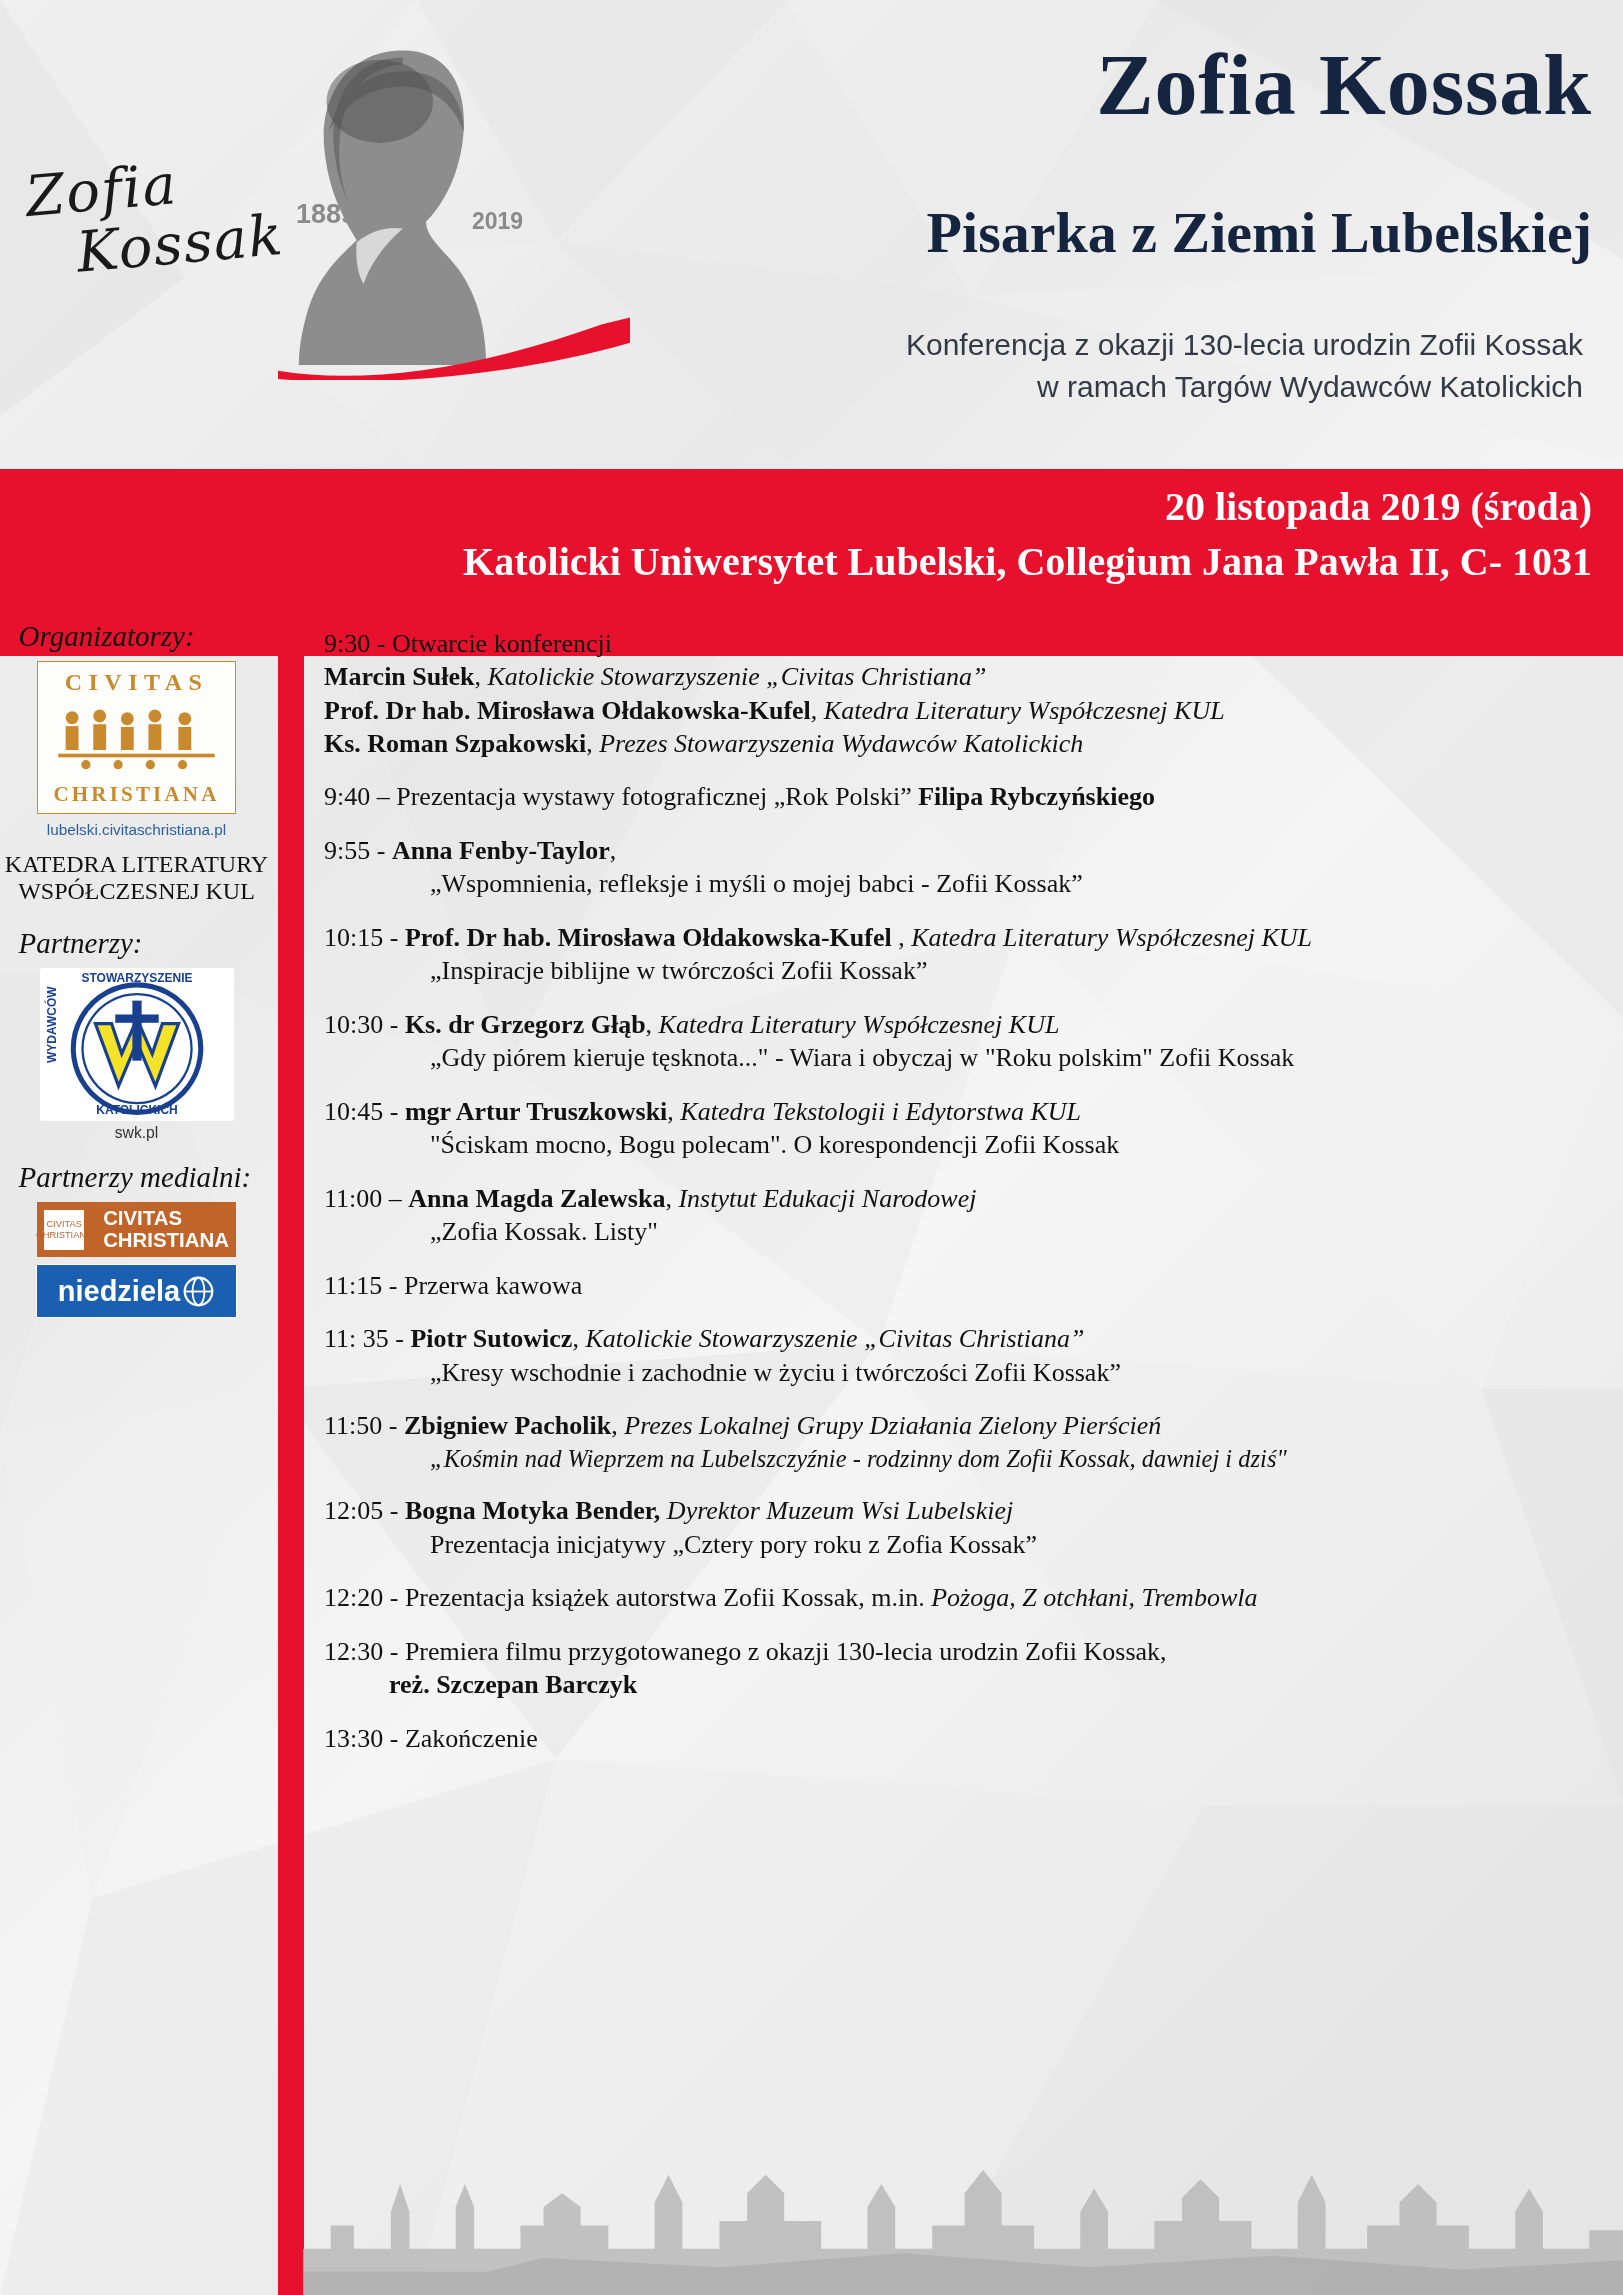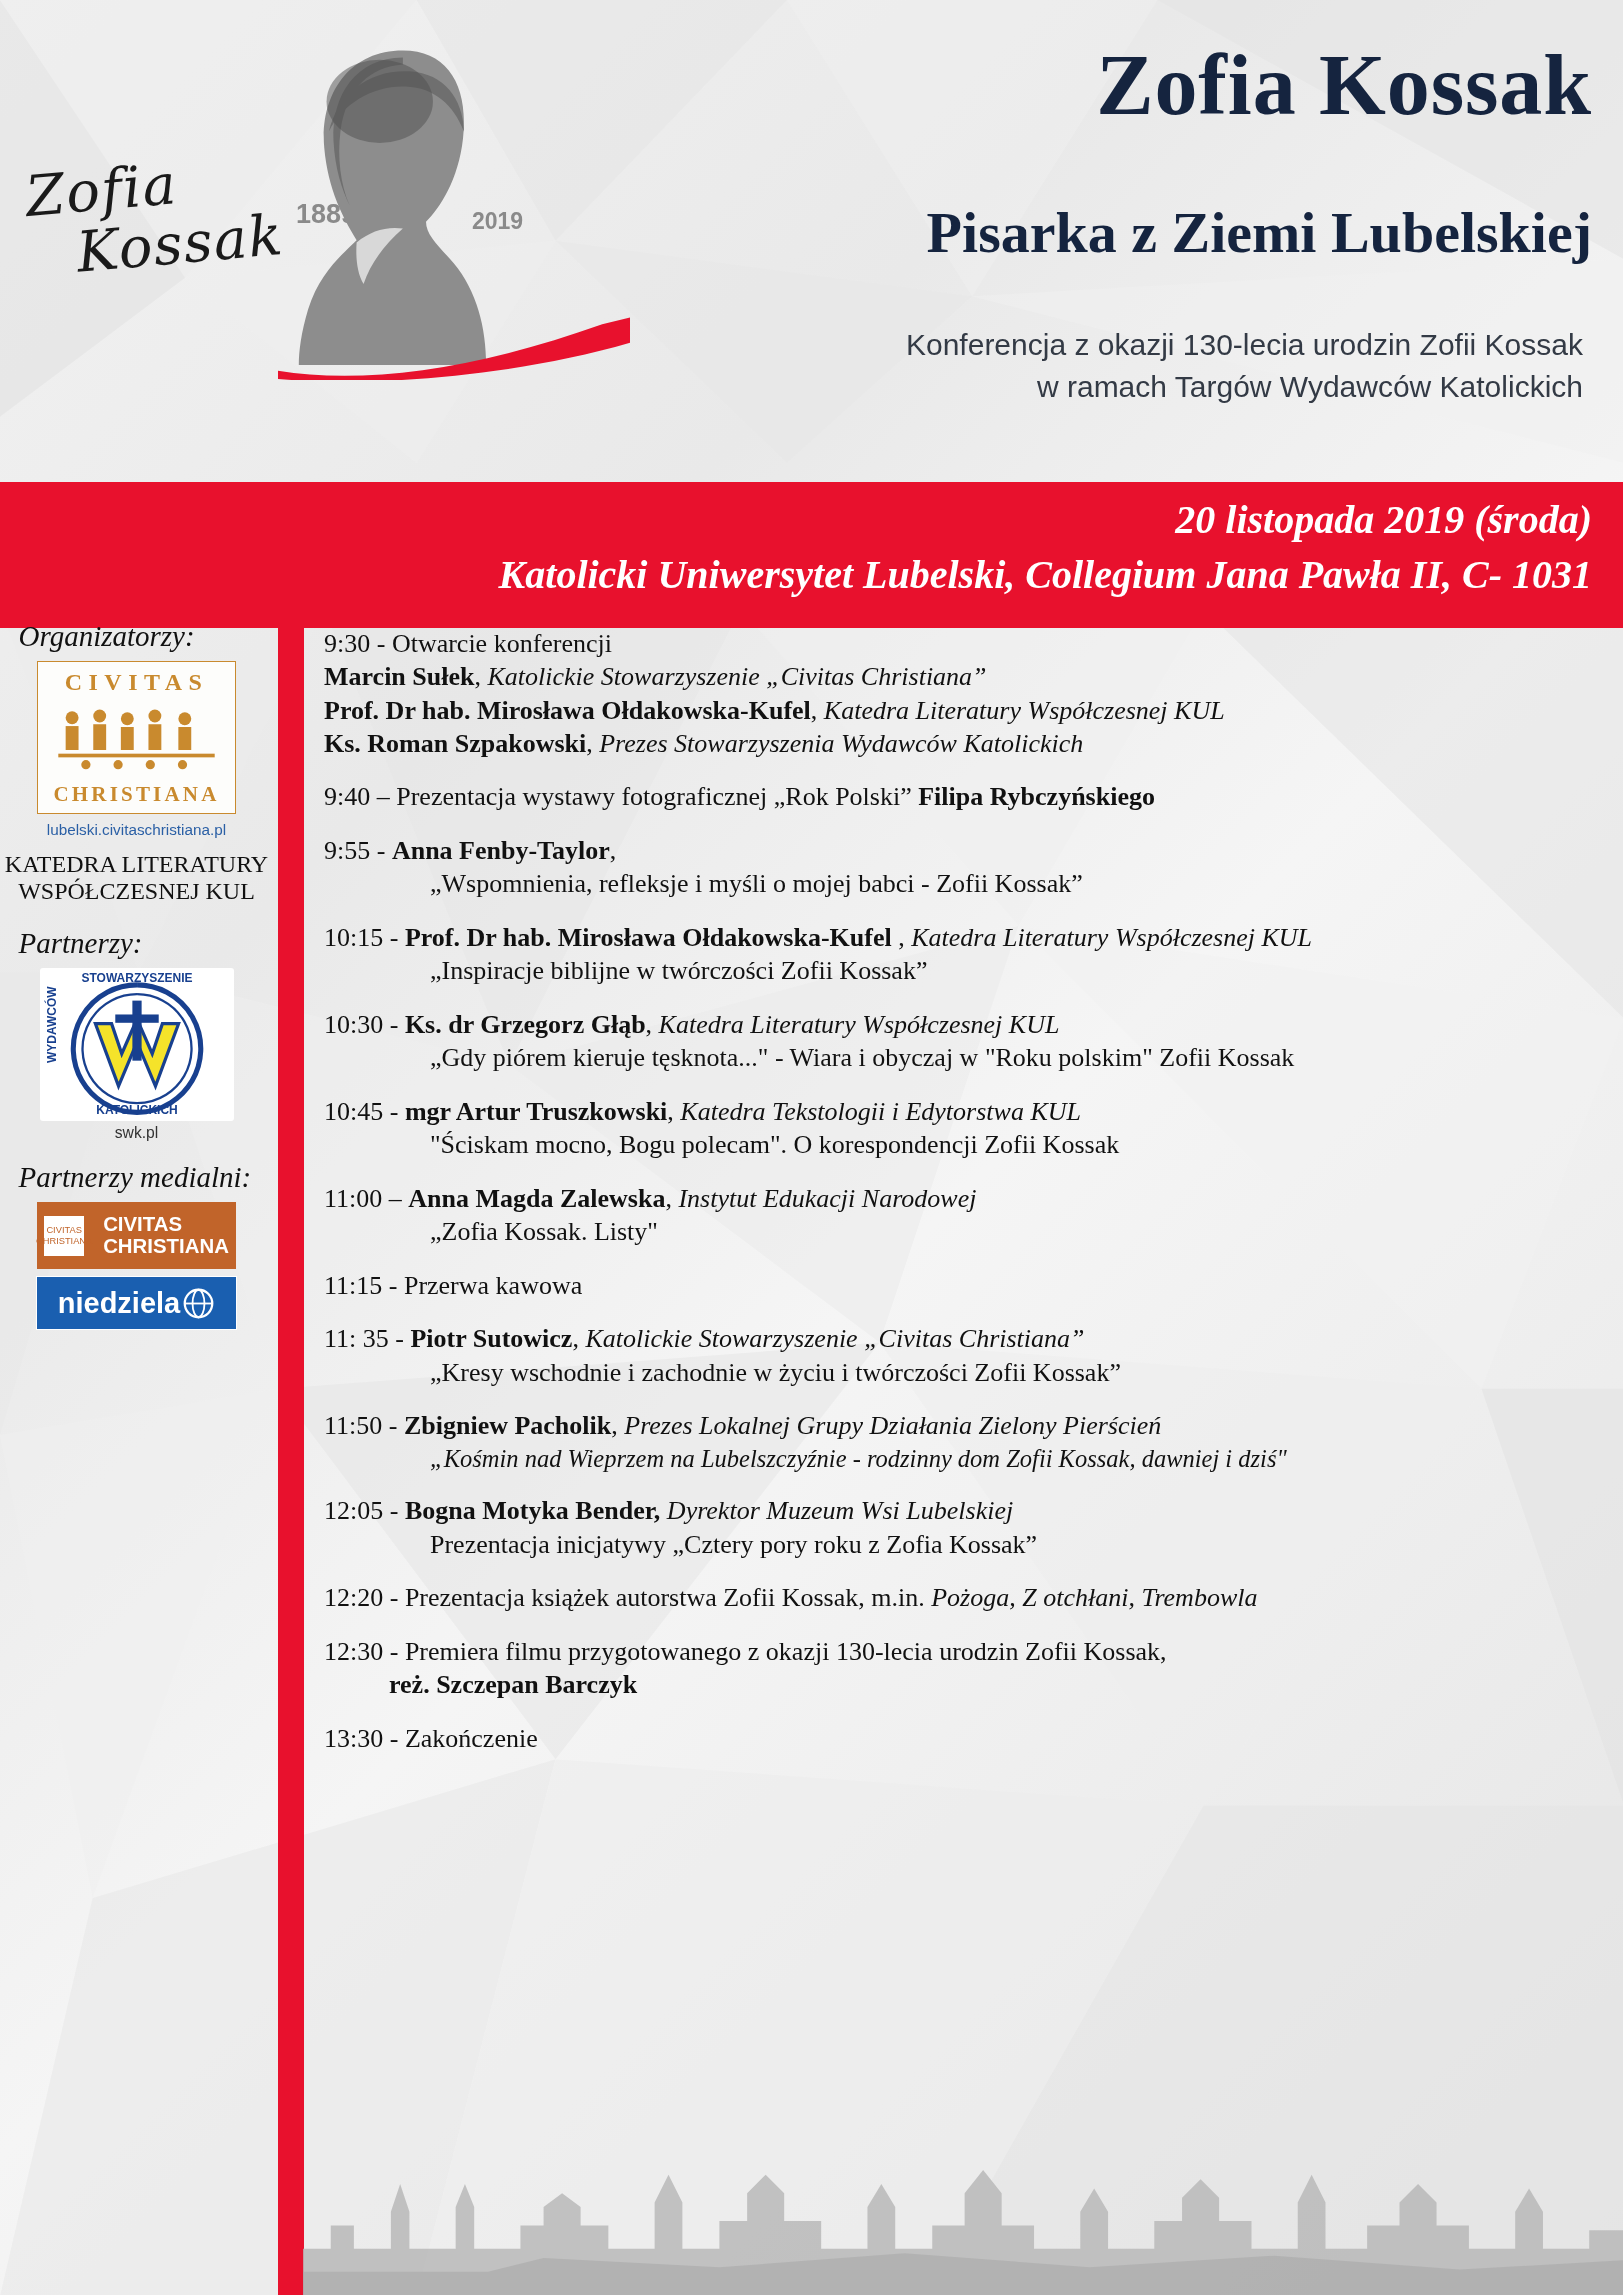--- a/index.html
+++ b/index.html
@@ -77,23 +77,22 @@
   }
   .portrait {
     position:absolute; left:287px; top:32px; width:241px; height:333px;
   }
   .red-swoosh {
     position:absolute; left:278px; top:315px; width:352px; height:65px;
   }
 
   
   .redband {
-    position:absolute; left:0; top:482px; width:1624px; height:146px;
+    position:absolute; left:0; top:469px; width:1624px; height:187px;
     background:#e8112d;
-    font-style:italic;
   }
   .redband .date {
     position:absolute; right:32px; top:14px;
     color:#ffffff; font-weight:bold; font-size:40px;
     font-family:"Liberation Serif", serif;
   }
   .redband .place {
     position:absolute; right:32px; top:69px;
     color:#ffffff; font-weight:bold; font-size:40px;
     font-family:"Liberation Serif", serif;
@@ -135,21 +134,21 @@
     font-size:24px; line-height:1.15; color:#111; margin-top:12px; display:block;
   }
   .swk-logo {
     width:194px; height:153px; margin:6.5px auto 0 auto; background:#ffffff;
     position:relative; border-radius:3px;
   }
   .sb-swk-url {
     font-family:"Liberation Sans", sans-serif; font-size:15.7px; color:#333; display:block; margin-top:3px;
   }
   .media-box {
-    width:199px; height:67px; margin:8.3px auto 0 auto;
+    width:199px; height:55px; margin:8.3px auto 0 auto;
     background:#c1642a; display:flex; align-items:center; justify-content:center; gap:19px;
   }
   .media-box .mb-txt {
     color:#ffffff; font-family:"Liberation Sans", sans-serif; font-weight:bold;
     font-size:20.4px; line-height:1.05; text-align:left;
   }
   .media-box .mb-mark {
     width:40px; height:40px; background:#ffffff; display:flex; align-items:center; justify-content:center;
     font-size:9.3px; color:#c1642a; font-family:"Liberation Sans", sans-serif; text-align:center; line-height:1.1;
   }

